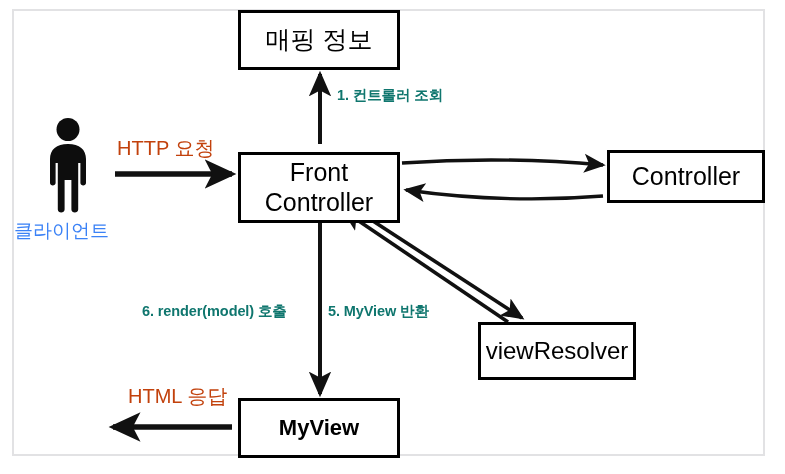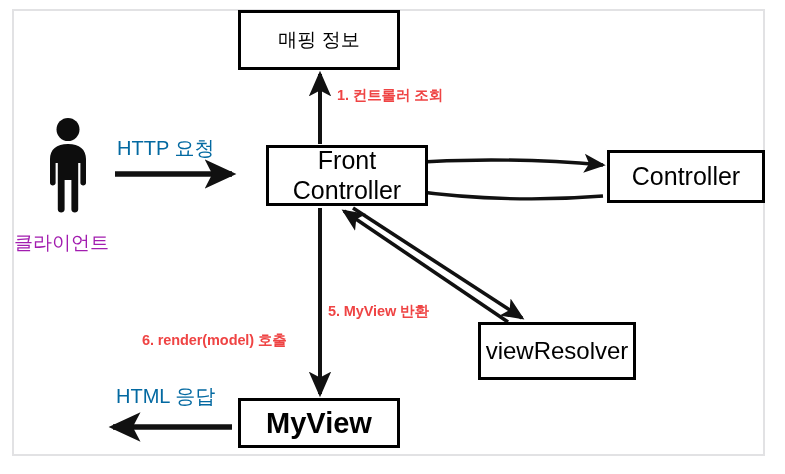--- a/index.html
+++ b/index.html
@@ -42,79 +42,77 @@
     display: flex;
     align-items: center;
     justify-content: center;
     text-align: center;
     color: #000000;
     line-height: 1.18;
     white-space: pre-line;
   }
   #node-mapping {
     left: 238px; top: 10px; width: 162px; height: 60px;
-    font-size: 19px;
+    font-size: 25px;
   }
   #node-front-controller {
-    left: 238px; top: 145px; width: 162px; height: 61px;
+    left: 238px; top: 152px; width: 162px; height: 71px;
     font-size: 25px;
-    margin-left: 28px;
   }
   #node-controller {
     left: 607px; top: 150px; width: 158px; height: 53px;
     font-size: 25px;
   }
   #node-view-resolver {
     left: 478px; top: 322px; width: 158px; height: 58px;
     font-size: 24px;
   }
   #node-myview {
-    left: 238px; top: 398px; width: 162px; height: 50px;
-    font-size: 29px;
+    left: 238px; top: 398px; width: 162px; height: 60px;
+    font-size: 22px;
     font-weight: bold;
     text-align: right;
   }
   .edge-label {
     position: absolute;
-    color: #ef4444;
+    color: #0f766e;
     font-size: 14.5px;
     font-weight: bold;
     white-space: nowrap;
     letter-spacing: -0.1px;
   }
   .plain-label {
     position: absolute;
-    color: #0369a1;
+    color: #c2410c;
     font-size: 20px;
     font-weight: normal;
     white-space: nowrap;
   }
   #label-1 { left: 337px; top: 86px; }
   #label-2 { left: 448px; top: 136px; }
   #label-3 { left: 434px; top: 205px; }
   #label-4 { left: 480px; top: 256px; }
   #label-5 { left: 328px; top: 302px; }
-  #label-6 { left: 142px; top: 302px; margin-top: 29px; }
+  #label-6 { left: 142px; top: 302px; }
   #label-http-request { left: 117px; top: 135px; }
-  #label-html-response { left: 116px; top: 383px; }
+  #label-html-response { left: 128px; top: 383px; }
   #client-figure {
     position: absolute;
     left: 36px;
     top: 117px;
     width: 64px;
     height: 98px;
   }
   #label-client {
     position: absolute;
     left: 14px;
     top: 218px;
-    color: #a21caf;
+    color: #3b82f6;
     font-size: 19px;
     white-space: nowrap;
-    margin-top: 12px;
   }
 </style>
 </head>
 <body>
 
 <div id="canvas">
 
   <div id="outer-frame"></div>
 
   <svg id="wires" viewBox="0 0 785 474" xmlns="http://www.w3.org/2000/svg">

